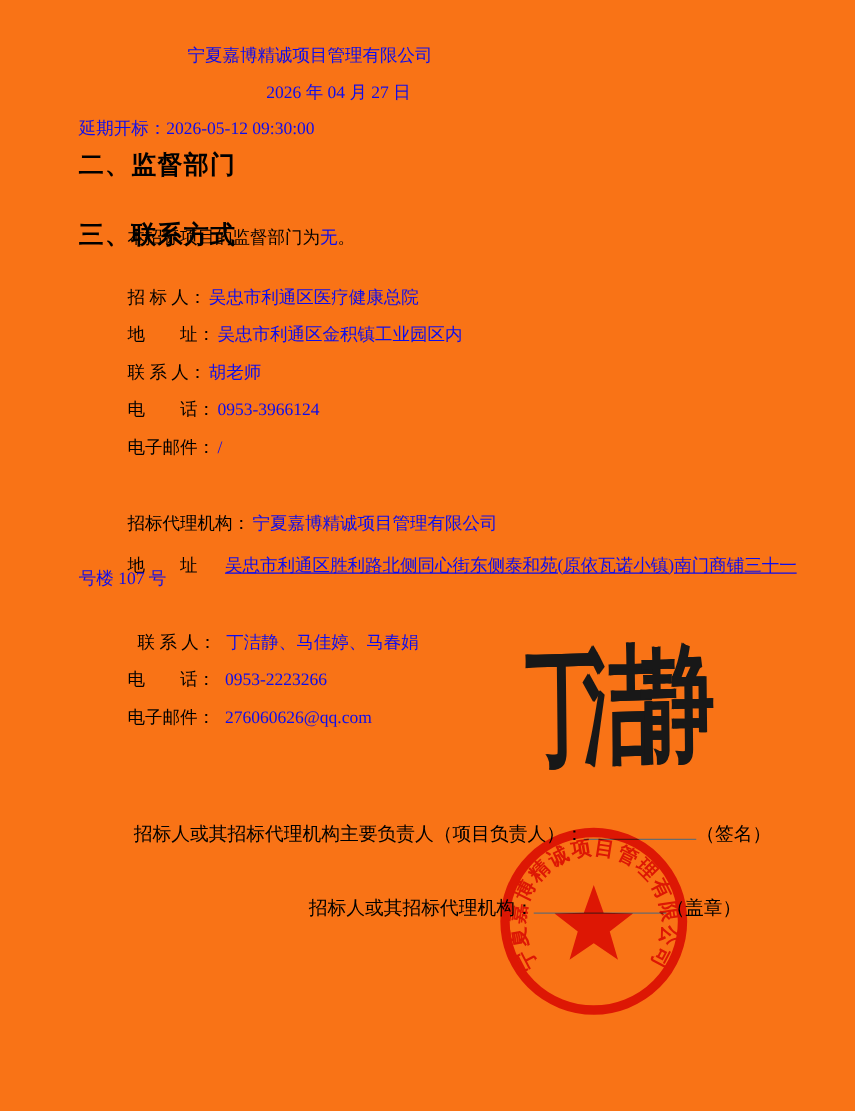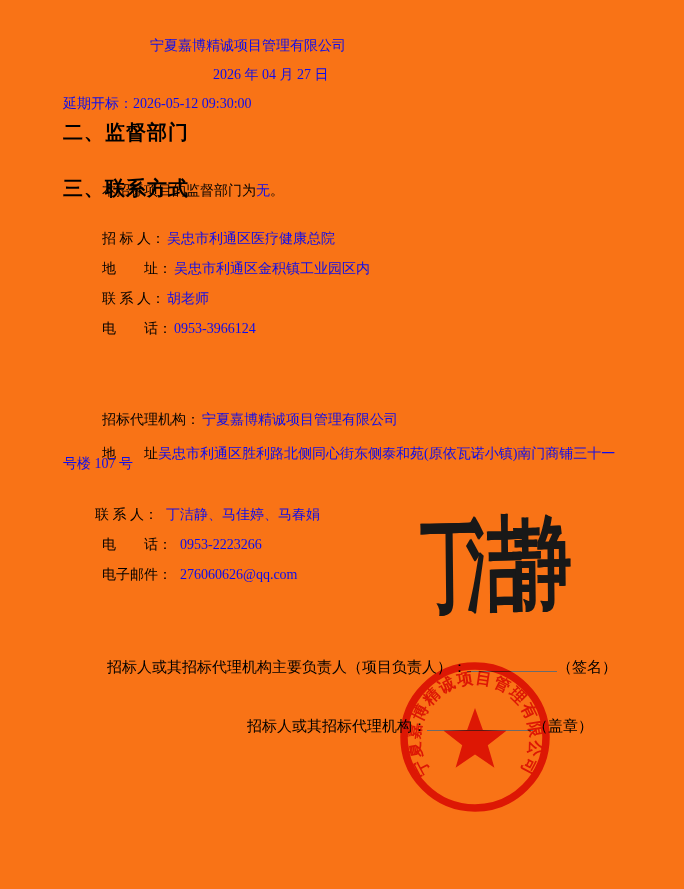--- a/index.html
+++ b/index.html
@@ -72,31 +72,34 @@
   </div>
   <div class="line row tenderer" style="left:88px;top:212px;">
     <span class="lbl">招 标 人：</span><span class="val">吴忠市利通区医疗健康总院</span>
   </div>
   <div class="line row tenderer" style="left:88px;top:272px;">
     <span class="lbl">联 系 人：</span><span class="val">胡老师</span>
   </div>
   <div class="line row tenderer" style="left:88px;top:302px;">
     <span class="lbl">电　　话：</span><span class="val">0953-3966124</span>
   </div>
+  <div class="line row tenderer" style="left:88px;top:332px;">
+    <span class="lbl">电子邮件：</span><span class="val">/</span>
+  </div>
 
   <div class="line row agency" style="left:88px;top:393px;">
     <span class="lbl">招标代理机构：</span><span class="val" style="margin-left:2px;">宁夏嘉博精诚项目管理有限公司</span>
   </div>
 
   <div class="line row agency" style="left:88px;top:427px;">
-    <span class="lbl">地　　址</span><span class="val" style="margin-left:0;">吴忠市利通区胜利路北侧同心街东侧泰和苑(原依瓦诺小镇)南门商铺三十一</span>
+    <span class="lbl">地　　址</span><span class="val" style="margin-left:22px;text-decoration:underline;">吴忠市利通区胜利路北侧同心街东侧泰和苑(原依瓦诺小镇)南门商铺三十一</span>
   </div>
   <div class="line blue" style="left:63px;top:455px;">号楼 107 号</div>
 
-  <div class="line row agency" style="left:81px;top:488px;">
+  <div class="line row agency" style="left:96px;top:488px;">
     <span class="lbl">联 系 人：</span><span class="val">丁洁静、马佳婷、马春娟</span>
   </div>
   <div class="line row agency" style="left:88px;top:518px;">
     <span class="lbl">电　　话：</span><span class="val">0953-2223266</span>
   </div>
   <div class="line row agency" style="left:88px;top:548px;">
     <span class="lbl">电子邮件：</span><span class="val">276060626@qq.com</span>
   </div>
 
   <div class="line footer-line" style="left:92px;top:637px;">

